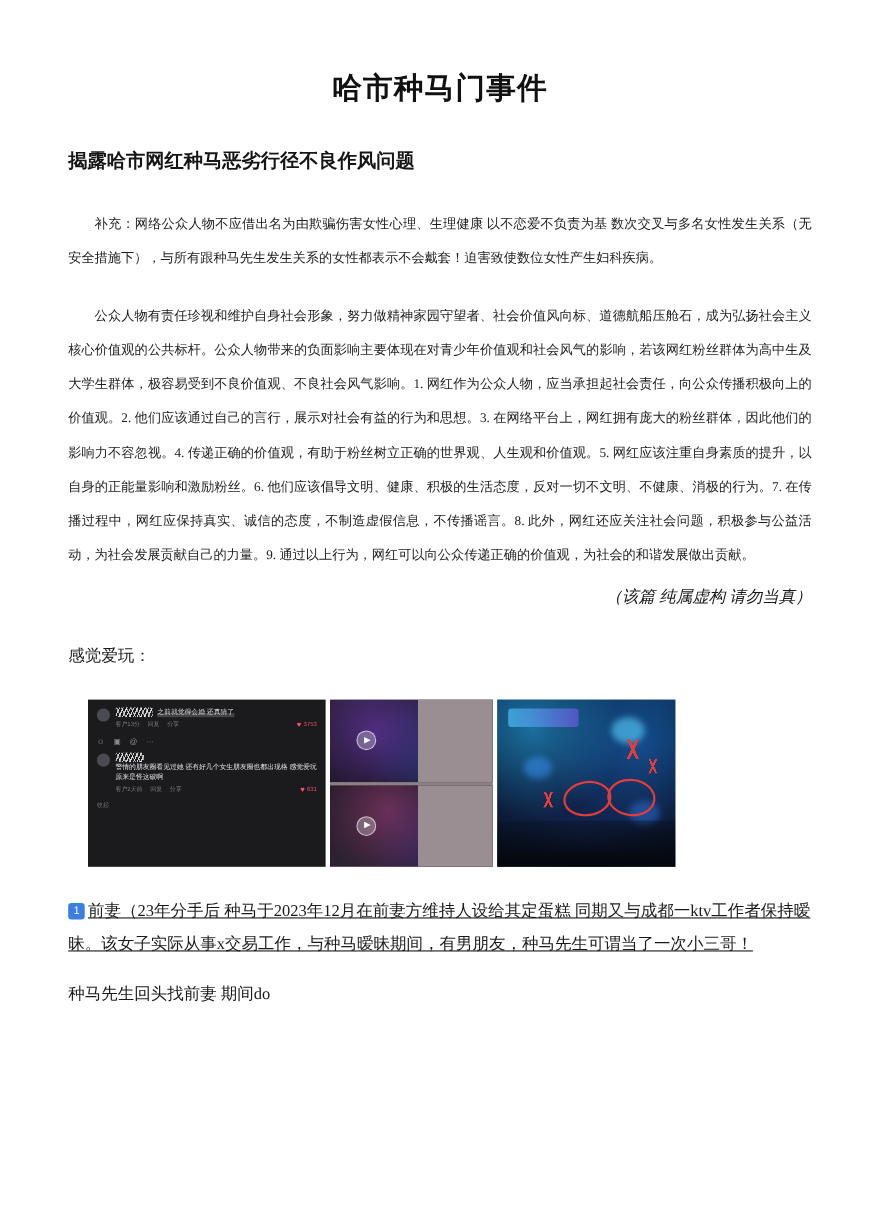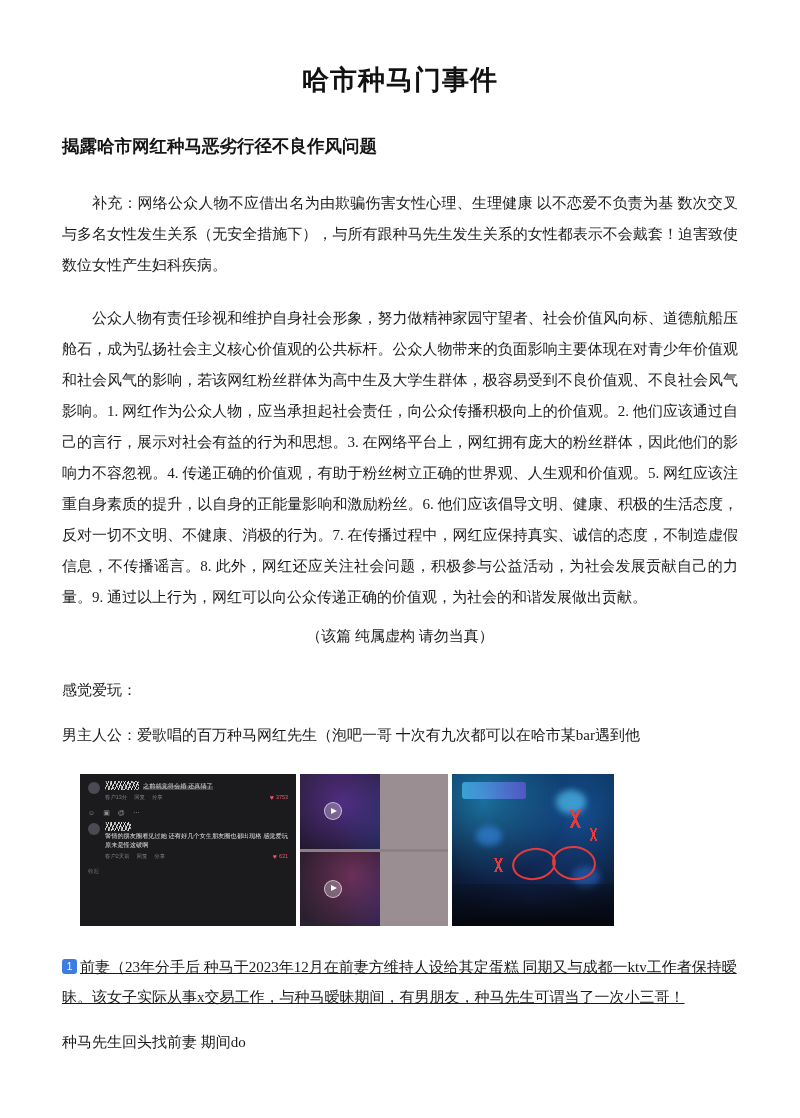--- a/index.html
+++ b/index.html
@@ -31,40 +31,41 @@
     color: #111;
   }
   .subtitle {
     text-align: left;
     font-size: 17.5px;
     font-weight: bold;
     margin: 36px 0 0 0;
     color: #151515;
   }
   .para {
-    font-size: 15px;
+    font-size: 12px;
     line-height: 31px;
     text-align: justify;
     text-justify: inter-ideograph;
     margin: 0;
     color: #1c1c1c;
   }
   .p-supplement {
     margin-top: 30px;
     text-indent: 2em;
   }
   .p-body {
     margin-top: 22px;
     text-indent: 2em;
   }
   .p-note {
     margin-top: 8px;
-    text-align: center;
+    text-align: right;
     font-size: 15px;
     line-height: 30px;
+    font-style: italic;
   }
   .p-plain {
     margin-top: 24px;
     font-size: 15px;
     line-height: 30px;
   }
   .p-plain2 {
     margin-top: 0;
     font-size: 15px;
     line-height: 30px;
@@ -282,21 +283,20 @@
 
   <h2 class="subtitle">揭露哈市网红种马恶劣行径不良作风问题</h2>
 
   <p class="para p-supplement">补充：网络公众人物不应借出名为由欺骗伤害女性心理、生理健康 以不恋爱不负责为基 数次交叉与多名女性发生关系（无安全措施下），与所有跟种马先生发生关系的女性都表示不会戴套！迫害致使数位女性产生妇科疾病。</p>
 
   <p class="para p-body">公众人物有责任珍视和维护自身社会形象，努力做精神家园守望者、社会价值风向标、道德航船压舱石，成为弘扬社会主义核心价值观的公共标杆。公众人物带来的负面影响主要体现在对青少年价值观和社会风气的影响，若该网红粉丝群体为高中生及大学生群体，极容易受到不良价值观、不良社会风气影响。1. 网红作为公众人物，应当承担起社会责任，向公众传播积极向上的价值观。2. 他们应该通过自己的言行，展示对社会有益的行为和思想。3. 在网络平台上，网红拥有庞大的粉丝群体，因此他们的影响力不容忽视。4. 传递正确的价值观，有助于粉丝树立正确的世界观、人生观和价值观。5. 网红应该注重自身素质的提升，以自身的正能量影响和激励粉丝。6. 他们应该倡导文明、健康、积极的生活态度，反对一切不文明、不健康、消极的行为。7. 在传播过程中，网红应保持真实、诚信的态度，不制造虚假信息，不传播谣言。8. 此外，网红还应关注社会问题，积极参与公益活动，为社会发展贡献自己的力量。9. 通过以上行为，网红可以向公众传递正确的价值观，为社会的和谐发展做出贡献。</p>
 
   <p class="p-note">（该篇 纯属虚构 请勿当真）</p>
 
   <p class="p-plain">感觉爱玩：</p>
-  <p class="p-plain2">男主人公：爱歌唱的百万种马网红先生（泡吧一哥 十次有九次都可以在哈市某bar遇到他</p>
 
   <div class="img-row-1">
 
     <div class="shot shot-a">
       <div class="cmt">
         <div class="ava"></div>
         <div class="cmt-body">
           <div class="cmt-top">
             <span class="scribble"></span>
             <span class="hl">之前就觉得会婚 还真猜了</span>

